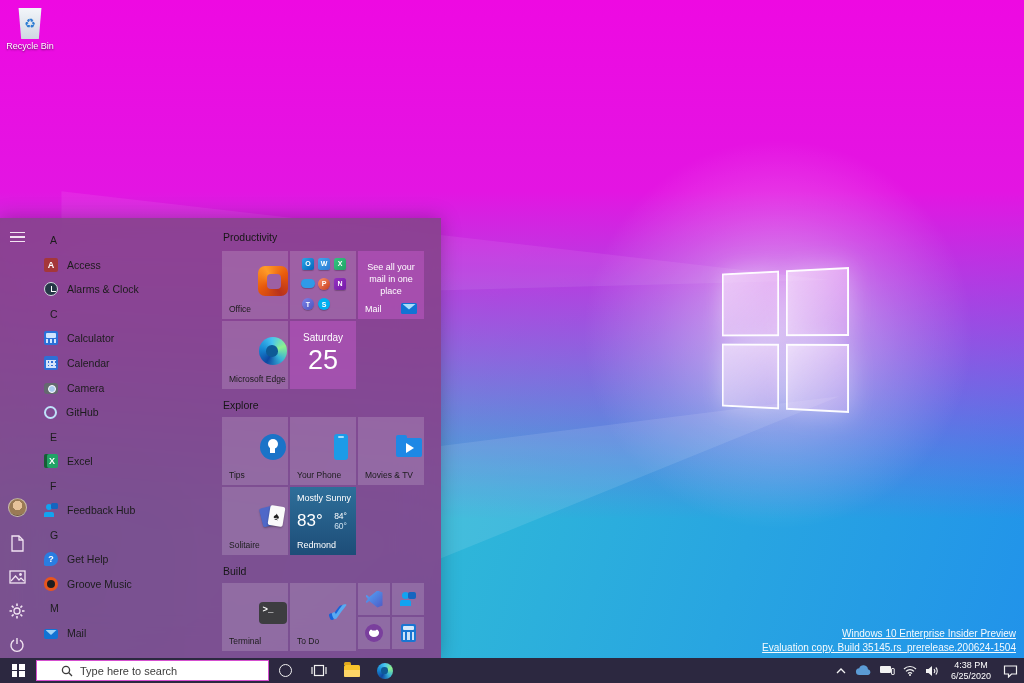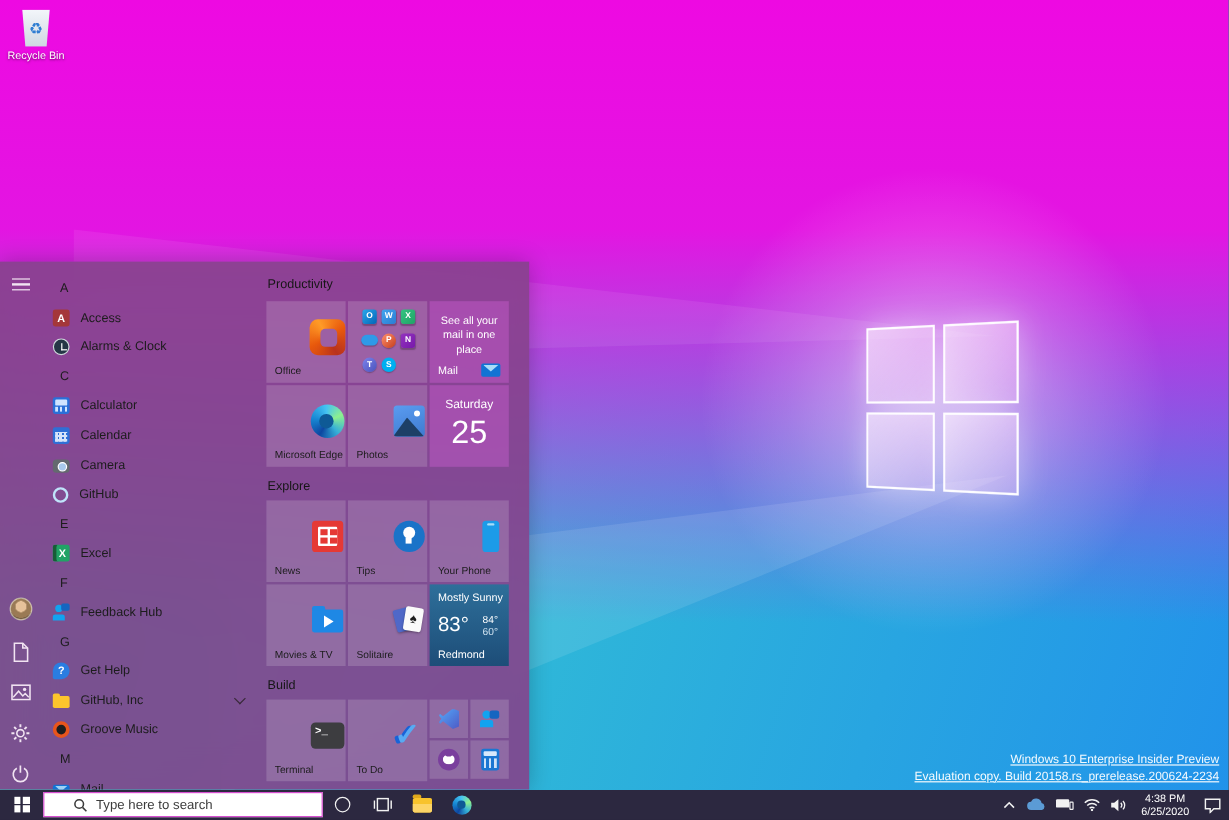--- a/index.html
+++ b/index.html
@@ -245,21 +245,21 @@
 
   <div class="recycle-bin">
     <div class="bin-body">
       <span class="bin-glyph">♻</span>
     </div>
     <div class="label">Recycle Bin</div>
   </div>
 
   <div class="watermark">
     <div>Windows 10 Enterprise Insider Preview</div>
-    <div>Evaluation copy. Build 20158.rs_prerelease.200624-2234</div>
+    <div>Evaluation copy. Build 35145.rs_prerelease.200624-1504</div>
   </div>
 
   <div class="start-panel">
 
     <div class="rail">
       <div class="rail-btn hamburger">
           <i></i>
           <i></i>
           <i></i>
         </div>
@@ -359,25 +359,20 @@
 
       <div class="al-row al-header">
           <span>G</span>
         </div>
 
       <div class="al-row al-app">
         <span class="ai ic-gethelp">?</span>
         <span class="label">Get Help</span>
       </div>
       <div class="al-row al-app">
-        <span class="ai ic-folder"></span>
-        <span class="label">GitHub, Inc</span>
-        <span class="chev"></span>
-      </div>
-      <div class="al-row al-app">
         <span class="ai ic-groove"></span>
         <span class="label">Groove Music</span>
       </div>
 
       <div class="al-row al-header">
           <span>M</span>
         </div>
 
       <div class="al-row al-app">
         <span class="ai ic-mailapp"></span>
@@ -409,36 +404,28 @@
           <div class="mail-msg">See all your mail in one place</div>
           <div class="mail-bottom">
             <span class="tl">Mail</span>
             <span class="ic-env"></span>
           </div>
         </div>
         <div class="tile tile-center">
           <div class="ic-edge edge-lg"></div>
           <span class="tlabel">Microsoft Edge</span>
         </div>
-        <div class="tile tile-center">
-          <div class="ic-photos"></div>
-          <span class="tlabel">Photos</span>
-        </div>
         <div class="tile tile-accent">
           <div class="cal-day">Saturday</div>
           <div class="cal-num">25</div>
         </div>
       </div>
 
       <div class="group-title gt-2">Explore</div>
       <div class="tile-grid tg-2">
-        <div class="tile tile-center">
-          <div class="ic-news"></div>
-          <span class="tlabel">News</span>
-        </div>
         <div class="tile tile-center">
           <div class="ic-tips"></div>
           <span class="tlabel">Tips</span>
         </div>
         <div class="tile tile-center">
           <div class="ic-phone"></div>
           <span class="tlabel">Your Phone</span>
         </div>
         <div class="tile tile-center">
           <div class="ic-movies"></div>

